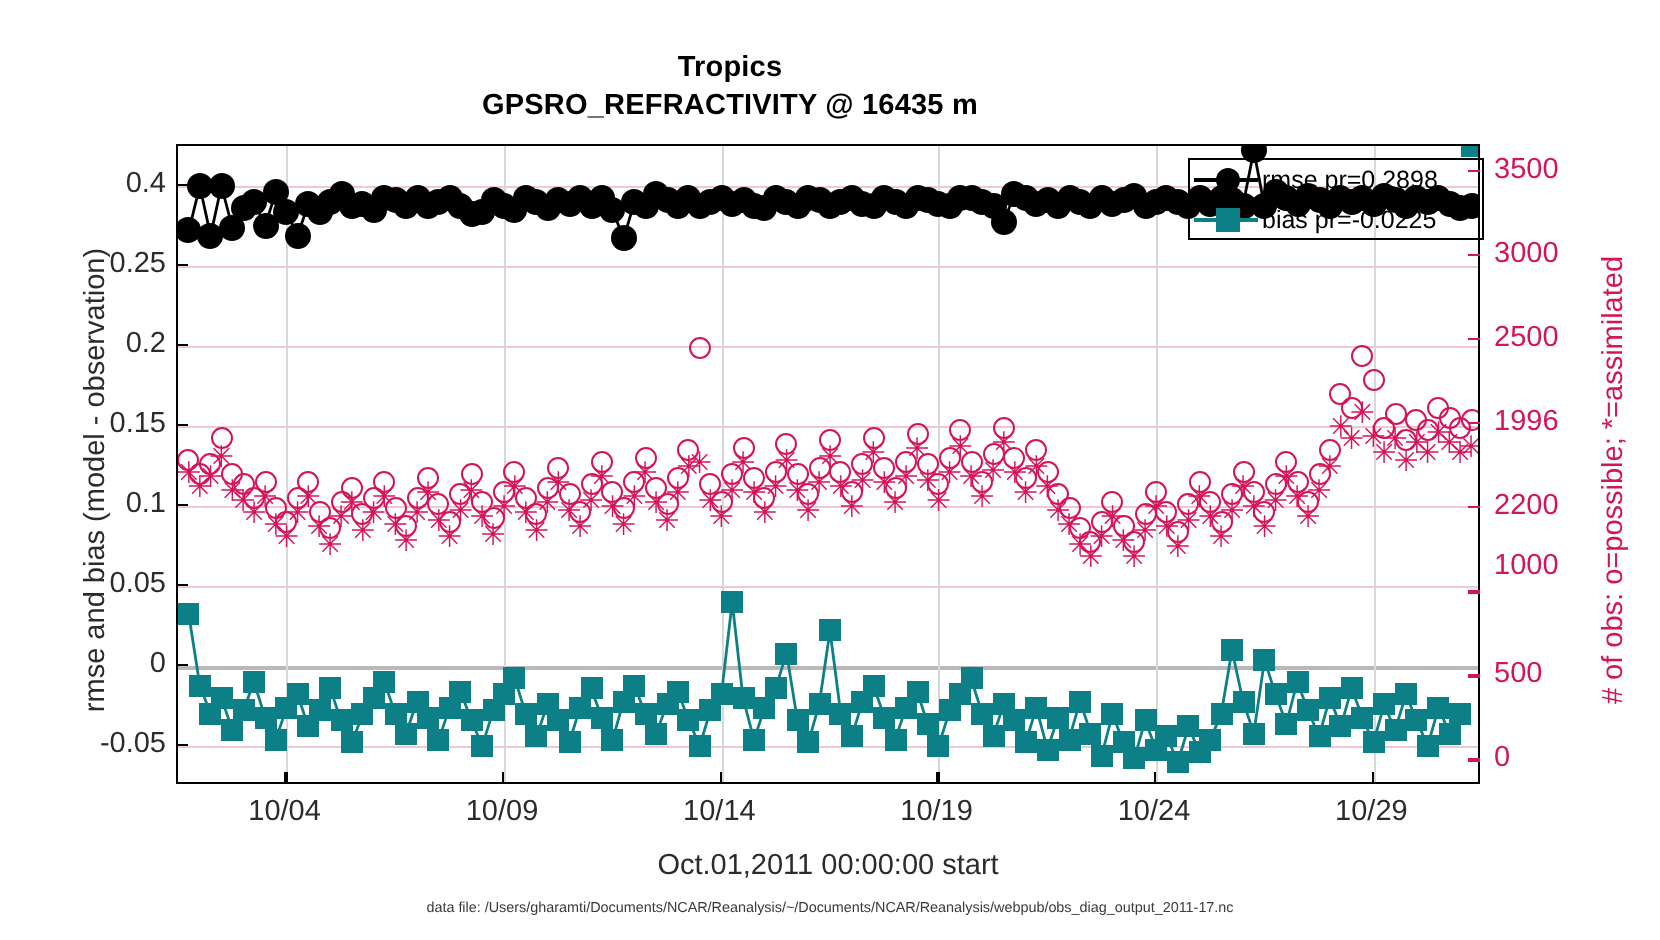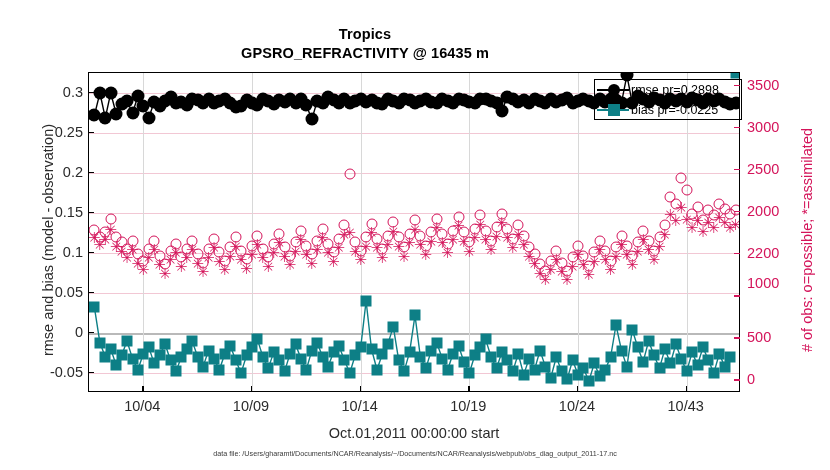--- a/index.html
+++ b/index.html
@@ -806,46 +806,46 @@
   <div id="xticks">
       <div class="tick-x" style="left: 54.3px;"></div>
       <div class="tick-x" style="left: 163px;"></div>
       <div class="tick-x" style="left: 271.7px;"></div>
       <div class="tick-x" style="left: 380.3px;"></div>
       <div class="tick-x" style="left: 489px;"></div>
       <div class="tick-x" style="left: 597.7px;"></div>
     </div>
 
   <div id="yaxis-left-labels">
-      <div class="ylab-left" style="top: 20px;">0.3</div>
+      <div class="ylab-left" style="top: 20px;">0.4</div>
       <div class="ylab-left" style="top: 60px;">0.25</div>
       <div class="ylab-left" style="top: 100px;">0.2</div>
       <div class="ylab-left" style="top: 140px;">0.15</div>
       <div class="ylab-left" style="top: 180px;">0.1</div>
       <div class="ylab-left" style="top: 220px;">0.05</div>
       <div class="ylab-left" style="top: 260px;">0</div>
       <div class="ylab-left" style="top: 300px;">-0.05</div>
     </div>
   <div id="yaxis-right-labels">
       <div class="ylab-right" style="top: 12.6px;">3500</div>
       <div class="ylab-right" style="top: 54.7px;">3000</div>
       <div class="ylab-right" style="top: 96.8px;">2500</div>
-      <div class="ylab-right" style="top: 138.9px;">2000</div>
+      <div class="ylab-right" style="top: 138.9px;">1996</div>
       <div class="ylab-right" style="top: 181.1px;">2200</div>
       <div class="ylab-right" style="top: 211px;">1000</div>
       <div class="ylab-right" style="top: 265.3px;">500</div>
       <div class="ylab-right" style="top: 307.4px;">0</div>
     </div>
   <div id="xaxis-labels">
       <div class="xlab" style="left: 54.3px;">10/04</div>
       <div class="xlab" style="left: 163px;">10/09</div>
       <div class="xlab" style="left: 271.7px;">10/14</div>
       <div class="xlab" style="left: 380.3px;">10/19</div>
       <div class="xlab" style="left: 489px;">10/24</div>
-      <div class="xlab" style="left: 597.7px;">10/43</div>
+      <div class="xlab" style="left: 597.7px;">10/29</div>
     </div>
 
   <div id="ylabel-left">rmse and bias (model - observation)</div>
   <div id="ylabel-right"># of obs: o=possible; *=assimilated</div>
   <div id="xlabel">Oct.01,2011 00:00:00 start</div>
 
   <div id="legend">
     <div class="legend-row" id="legend-row-rmse">
       <span class="legend-sample">
         <span class="legend-line" style="background:#000000;"></span>

